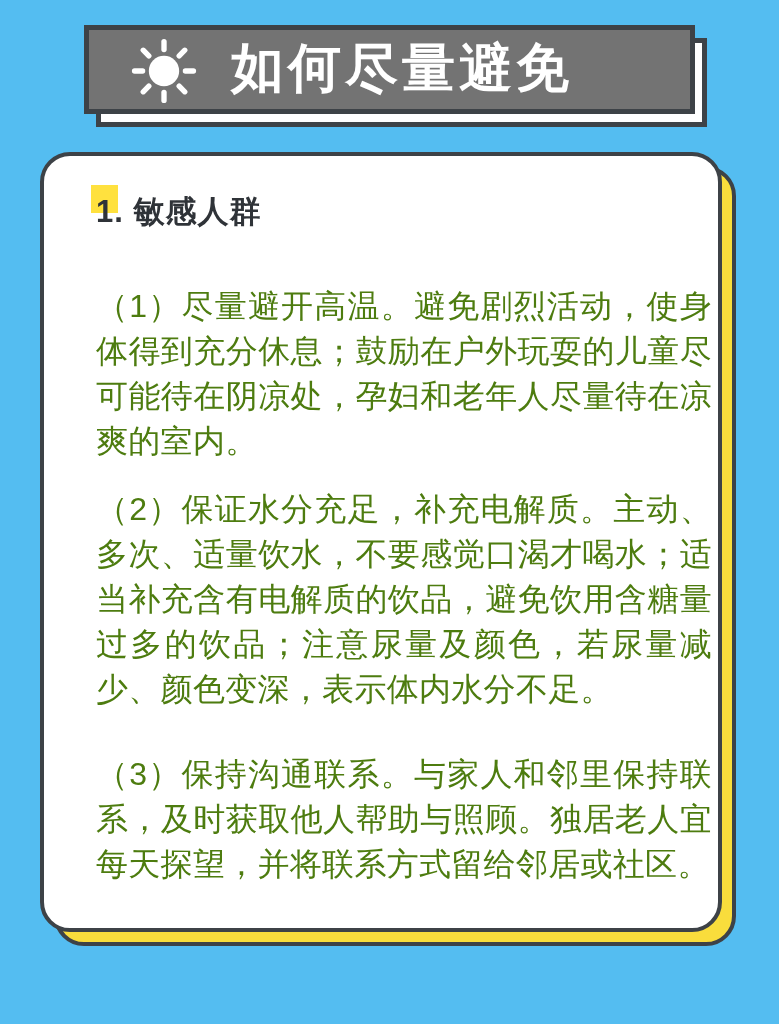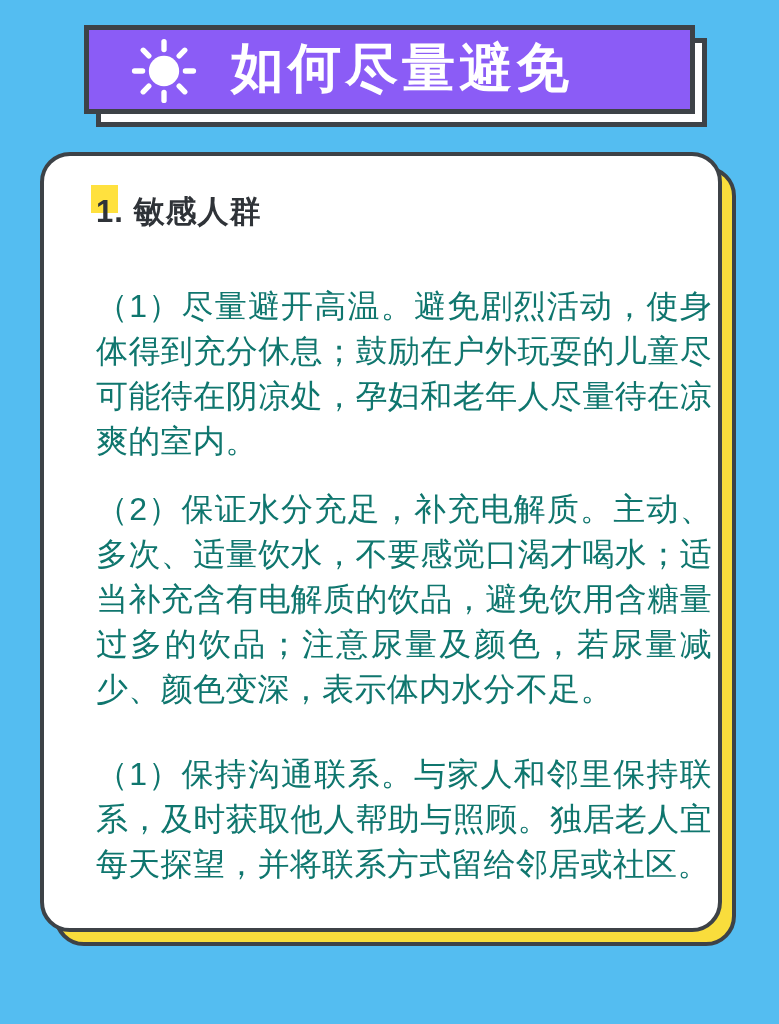--- a/index.html
+++ b/index.html
@@ -22,21 +22,21 @@
     position: absolute;
     left: 12px; top: 13px;
     width: 611px; height: 89px;
     background: #ffffff;
     border: 5px solid #3d4247;
   }
   .banner {
     position: absolute;
     left: 0; top: 0;
     width: 611px; height: 89px;
-    background: #8b5cf6;
+    background: #737373;
     border: 5px solid #3d4247;
     display: flex;
     align-items: center;
     padding-left: 42px;
   }
   .sun {
     width: 66px; height: 66px;
     display: inline-block;
     flex: 0 0 auto;
     margin-top: 2px;
@@ -89,21 +89,21 @@
     left: -5px; top: -7px;
     width: 27px; height: 28px;
     background: #ffe13e;
     z-index: 0;
   }
   .heading-text { position: relative; z-index: 1; }
   .para {
     font-size: 32px;
     line-height: 45px;
     font-weight: 500;
-    color: #0f766e;
+    color: #4d7c0f;
     letter-spacing: 0.3px;
     text-align: justify;
   }
   .para-1 { margin-top: 52px; }
   .para-2 { margin-top: 23px; }
   .para-3 { margin-top: 40px; }
 </style>
 </head>
 <body>
 
@@ -133,17 +133,17 @@
 
   <section class="card-wrap">
     <div class="card-shadow"></div>
     <div class="card">
       <h2 class="heading">
         <span class="heading-highlight"></span>
         <span class="heading-text">1. 敏感人群</span>
       </h2>
       <p class="para para-1">（1）尽量避开高温。避免剧烈活动，使身体得到充分休息；鼓励在户外玩耍的儿童尽可能待在阴凉处，孕妇和老年人尽量待在凉爽的室内。</p>
       <p class="para para-2">（2）保证水分充足，补充电解质。主动、多次、适量饮水，不要感觉口渴才喝水；适当补充含有电解质的饮品，避免饮用含糖量过多的饮品；注意尿量及颜色，若尿量减少、颜色变深，表示体内水分不足。</p>
-      <p class="para para-3">（1）保持沟通联系。与家人和邻里保持联系，及时获取他人帮助与照顾。独居老人宜每天探望，并将联系方式留给邻居或社区。</p>
+      <p class="para para-3">（3）保持沟通联系。与家人和邻里保持联系，及时获取他人帮助与照顾。独居老人宜每天探望，并将联系方式留给邻居或社区。</p>
     </div>
   </section>
 
 </div>
 
 </body></html>

